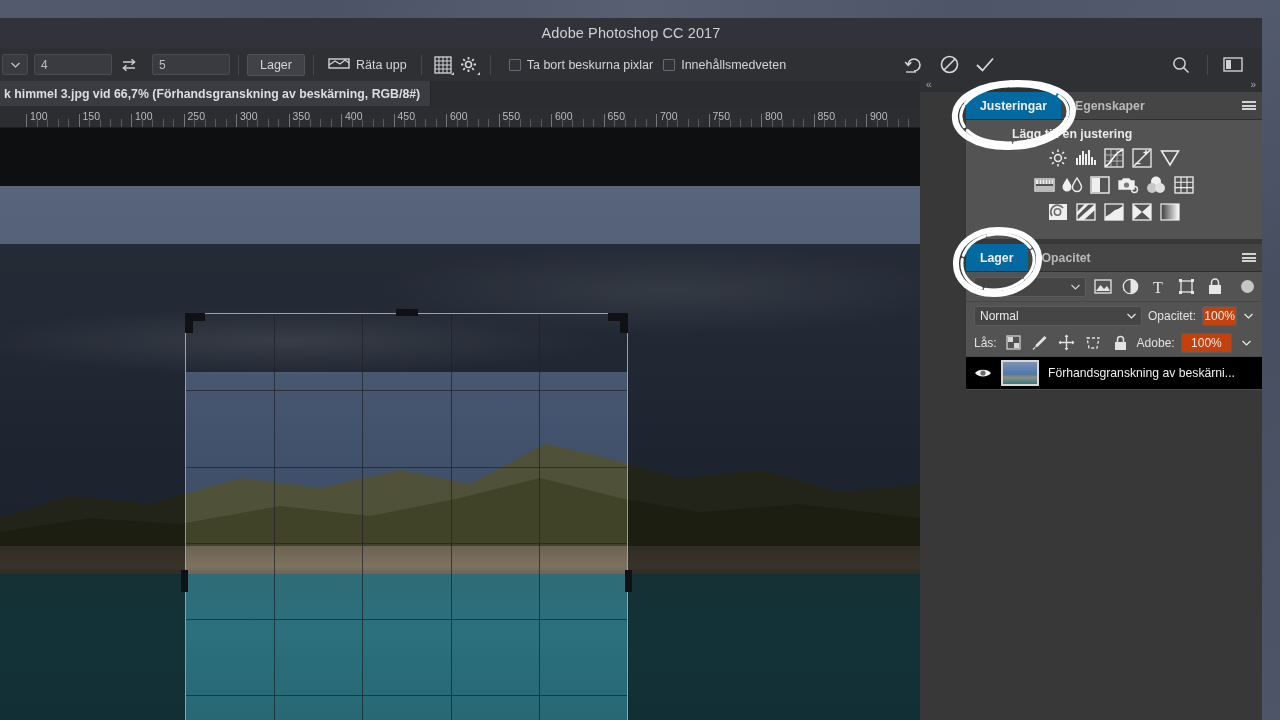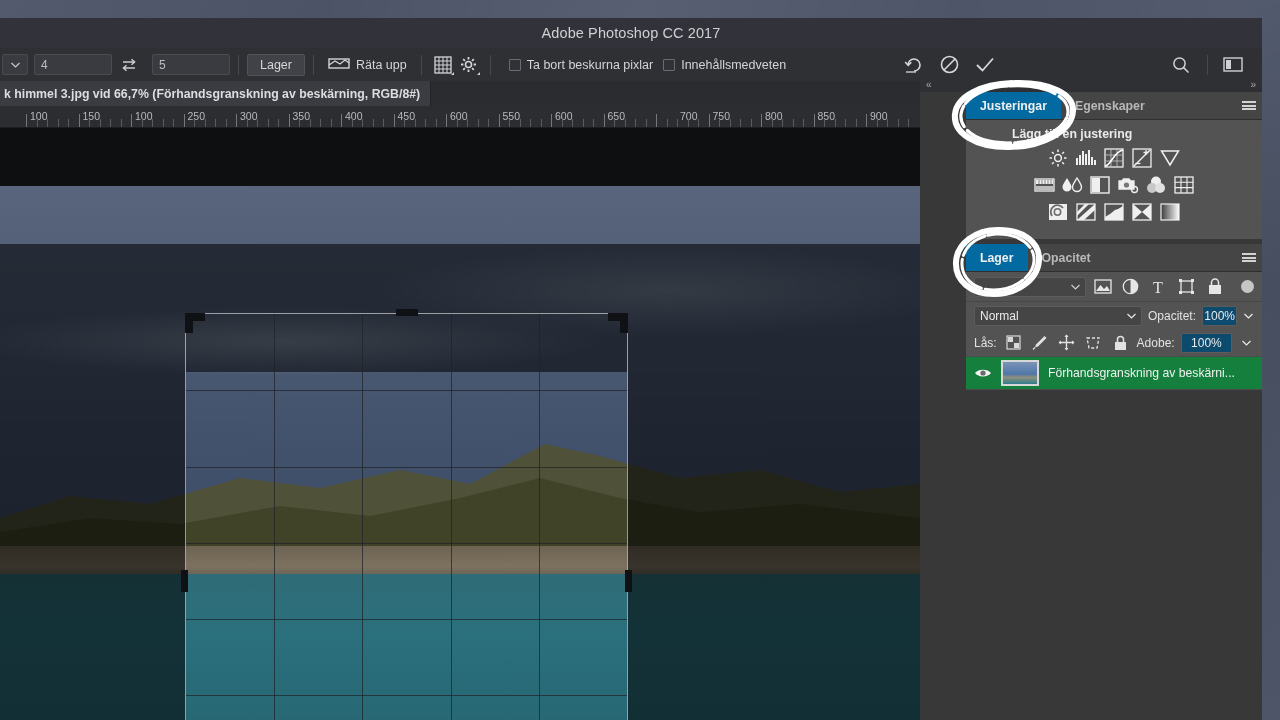--- a/index.html
+++ b/index.html
@@ -219,30 +219,30 @@
   .blend-row, .lock-row {
     height: 27px; display: flex; align-items: center; gap: 6px; padding: 0 8px;
     color: #e2e2e2; font-size: 12px;
   }
   .blend-select {
     flex: 0 0 168px; height: 20px; background: #454545; border: 1px solid #5c5c5c;
     border-radius: 2px; display: flex; align-items: center; padding: 0 5px;
     color: #eaeaea; font-size: 12px; justify-content: space-between;
   }
   .num-field {
-    width: 52px; height: 20px; background: #0c4a6e; border: 1px solid #5c5c5c;
+    width: 52px; height: 20px; background: #c2410c; border: 1px solid #5c5c5c;
     border-radius: 2px; color: #eaeaea; font-size: 12px;
     display: flex; align-items: center; justify-content: center;
   }
   .stepper { width: 16px; height: 20px; display: flex; align-items: center; justify-content: center; }
   .lock-ico { width: 21px; height: 21px; display: flex; align-items: center; justify-content: center; }
 
   .layer-row {
     height: 34px; display: flex; align-items: center; gap: 9px; padding: 0 8px;
-    background: #15803d; border-top: 1px solid #4b4b4b; border-bottom: 1px solid #4b4b4b;
+    background: #000000; border-top: 1px solid #4b4b4b; border-bottom: 1px solid #4b4b4b;
   }
   .eye { width: 18px; display: flex; justify-content: center; }
   .layer-thumb {
     width: 38px; height: 26px; border: 2px solid #d8d8d8; position: relative; overflow: hidden;
   }
   .lt-sky { position: absolute; inset: 0; background: linear-gradient(180deg,#7c93b5 0%,#4f77a8 55%,#8f8f7e 70%,#2f7d8c 100%); }
   .layer-name { color: #f0f0f0; font-size: 12.2px; white-space: nowrap; overflow: hidden; }
 
   .panel-gap { height: 5px; background: #383838; }
 
@@ -422,21 +422,21 @@
       <div class="tick" style="left: 572px;"></div>
       <div class="tick" style="left: 582.5px;"></div>
       <div class="tick" style="left: 593px;"></div>
       <div class="tick major" style="left: 603.5px;"></div>
       <div class="ruler-label" style="left: 607.5px;">650</div>
       <div class="tick" style="left: 614px;"></div>
       <div class="tick" style="left: 624.5px;"></div>
       <div class="tick" style="left: 635px;"></div>
       <div class="tick" style="left: 645.5px;"></div>
       <div class="tick major" style="left: 656px;"></div>
-      <div class="ruler-label" style="left: 680px;">700</div>
+      <div class="ruler-label" style="left: 660px;">700</div>
       <div class="tick" style="left: 666.5px;"></div>
       <div class="tick" style="left: 677px;"></div>
       <div class="tick" style="left: 687.5px;"></div>
       <div class="tick" style="left: 698px;"></div>
       <div class="tick major" style="left: 708.5px;"></div>
       <div class="ruler-label" style="left: 712.5px;">750</div>
       <div class="tick" style="left: 719px;"></div>
       <div class="tick" style="left: 729.5px;"></div>
       <div class="tick" style="left: 740px;"></div>
       <div class="tick" style="left: 750.5px;"></div>

